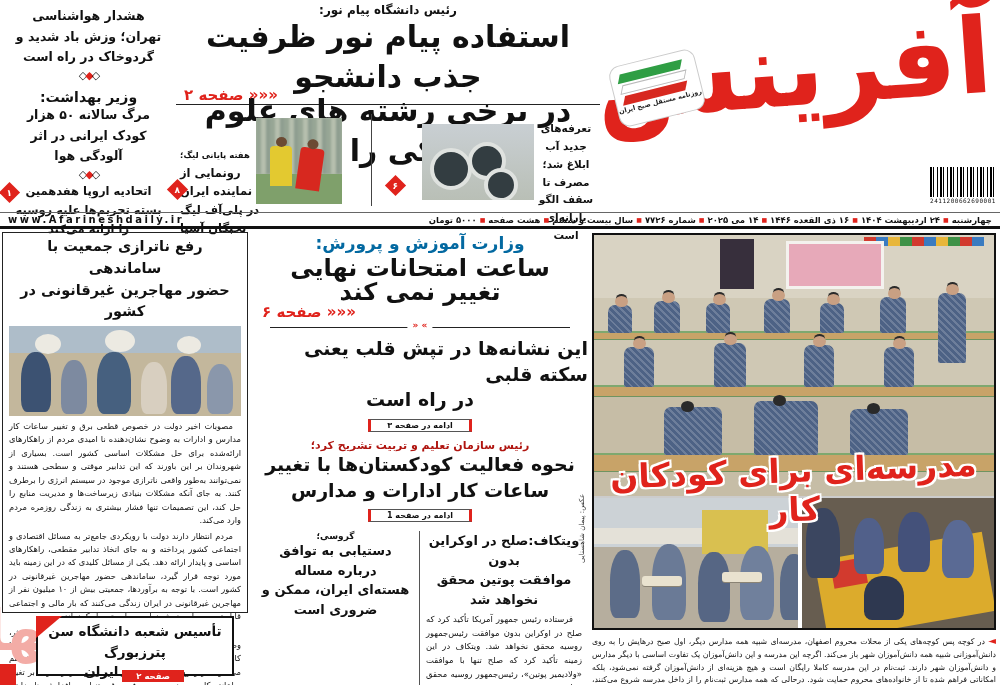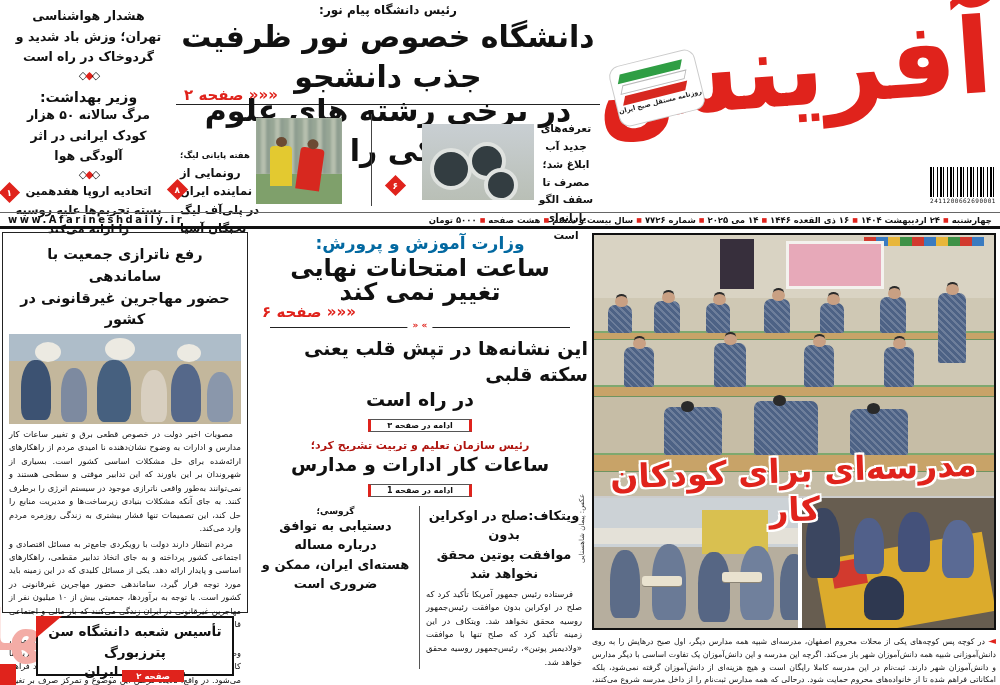--- a/index.html
+++ b/index.html
@@ -55,21 +55,21 @@
   .waterbox .txt{position:absolute;right:6px;top:10px;width:56px;text-align:center;font-size:10.5px;font-weight:bold;line-height:1.7;}
   .photo-water{position:absolute;right:66px;top:14px;width:112px;height:76px;background:linear-gradient(180deg,#c9cfd3,#b9bfb6);overflow:hidden;}
   .pool{position:absolute;border-radius:50%;background:#333d41;border:4px solid #dfe2df;}
   
   .datebar{left:0;top:212px;width:1000px;height:17px;border-top:1px solid #666;border-bottom:3px solid #111;
       box-sizing:border-box;display:flex;align-items:center;justify-content:space-between;padding:0 8px;}
   .dateline{font-size:8.5px;font-weight:bold;white-space:nowrap;}
   .dateline .sq{color:#e0231c;font-size:6px;margin:0 3px;vertical-align:1px;}
   .website{direction:ltr;font-size:10px;font-weight:bold;letter-spacing:2.5px;}
   
-  .leftcol{left:2px;top:232px;width:246px;height:381px;border:1px solid #222;box-sizing:border-box;padding:11px 6px;}
+  .leftcol{left:2px;top:232px;width:246px;height:381px;border:1px solid #222;box-sizing:border-box;padding:3px 6px;}
   .leftcol .title{font-size:14.5px;font-weight:bold;text-align:center;line-height:1.5;}
   .photo-crowd{width:232px;height:90px;margin:3px auto 4px;position:relative;overflow:hidden;
       background:linear-gradient(180deg,#aebdc9 0 30%,#c3b79c 30% 100%);}
   .blob{position:absolute;border-radius:45% 45% 20% 20%;}
   .bundle{position:absolute;border-radius:50%;background:#eceae2;}
   .leftcol p{font-size:8.3px;line-height:1.62;text-align:justify;margin:0 0 2px;text-indent:8px;}
   
   .watermark{left:-8px;top:598px;width:92px;height:88px;color:#f3aca6;font-size:56px;font-weight:bold;z-index:1;
       letter-spacing:-3px;overflow:hidden;}
   .redchip{left:0;top:664px;width:16px;height:21px;background:#e0231c;z-index:2;}
@@ -153,21 +153,21 @@
     <div class="brief-title">مرگ سالانه ۵۰ هزار کودک ایرانی در اثر آلودگی هوا</div>
     <div class="diamonds"><span class="o">◇</span><span class="f">◆</span><span class="o">◇</span></div>
     <div class="brief-title small">اتحادیه اروپا هفدهمین بسته تحریم‌ها علیه روسیه را ارائه می‌کند</div>
   </div>
   <div class="badge" style="left:2px;top:185px;">
       <span>۱</span>
     </div>
 
   <div class="abs topstory">
     <div class="kicker">رئیس دانشگاه پیام نور:</div>
-    <div class="h1">دانشگاه خصوص نور ظرفیت جذب دانشجو</div>
+    <div class="h1">استفاده پیام نور ظرفیت جذب دانشجو</div>
     <div class="h1" style="margin-top:-6px;">در برخی رشته های علوم پزشکی را دارد</div>
     <div class="pagetag"><span class="ch">«««</span> <span>صفحه ۲</span></div>
   </div>
 
   <div class="abs soccerbox">
     <div class="photo-soccer">
       <div class="stand"></div>
       <div class="pitch"></div>
       <div class="player p-yellow"></div>
       <div class="player p-red"></div>
@@ -233,20 +233,21 @@
     <div class="lead-h">ساعت امتحانات نهایی</div>
     <div class="lead-h" style="margin-top:-6px;">تغییر نمی کند</div>
     <div class="lead-tag pagetag"><span class="ch">«««</span> <span>صفحه ۶</span></div>
     <div class="hrline">
         <span class="mid"><span>»</span> <span>«</span></span>
       </div>
     <div class="h2" style="margin-top:8px;text-align:right;">این نشانه‌ها در تپش قلب یعنی سکته قلبی</div>
     <div class="h2">در راه است</div>
     <div><span class="tagbox">ادامه در صفحه ۳</span></div>
     <div class="kicker dark" style="margin-top:4px;font-size:11px;">رئیس سازمان تعلیم و تربیت تشریح کرد؛</div>
+    <div class="h2">نحوه فعالیت کودکستان‌ها با تغییر</div>
     <div class="h2">ساعات کار ادارات و مدارس</div>
     <div><span class="tagbox">ادامه در صفحه 1</span></div>
     <div class="subcols">
       <div class="subcol" style="flex:0 0 168px;">
         <div class="sc-title">ویتکاف:صلح در اوکراین بدون</div>
         <div class="sc-title">موافقت پوتین محقق نخواهد شد</div>
         <p>فرستاده رئیس جمهور آمریکا تأکید کرد که صلح در اوکراین بدون موافقت رئیس‌جمهور روسیه محقق نخواهد شد. ویتکاف در این زمینه تأکید کرد که صلح تنها با موافقت «ولادیمیر پوتین»، رئیس‌جمهور روسیه محقق خواهد شد.</p>
 
       </div>
       <div class="subdiv"></div>

